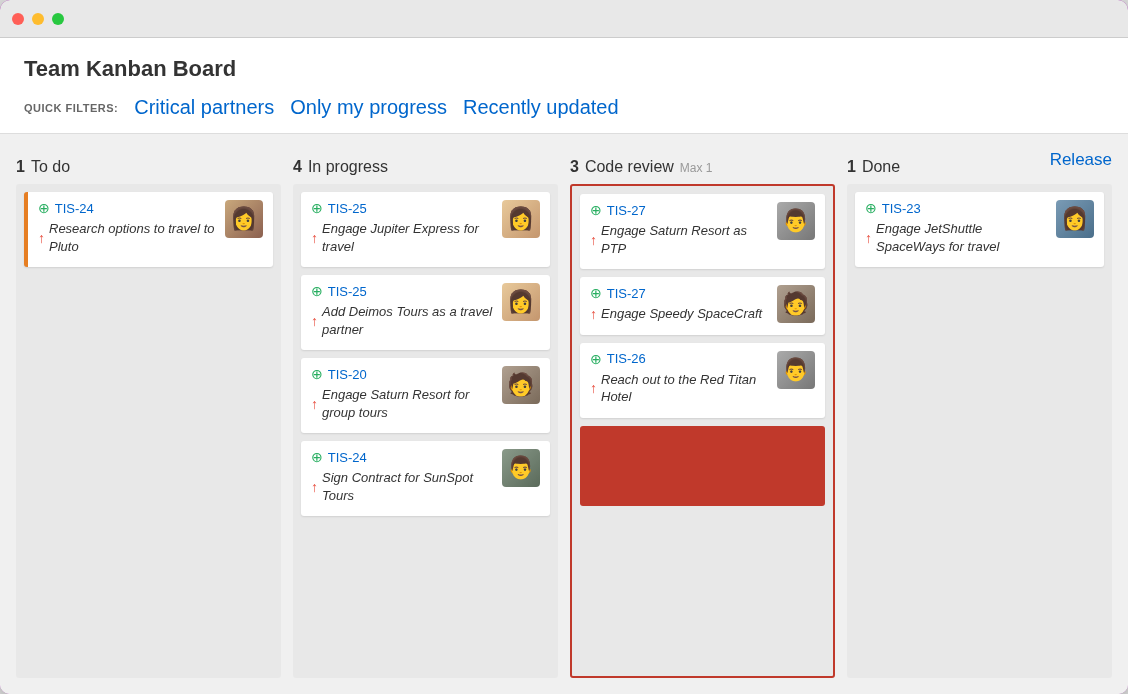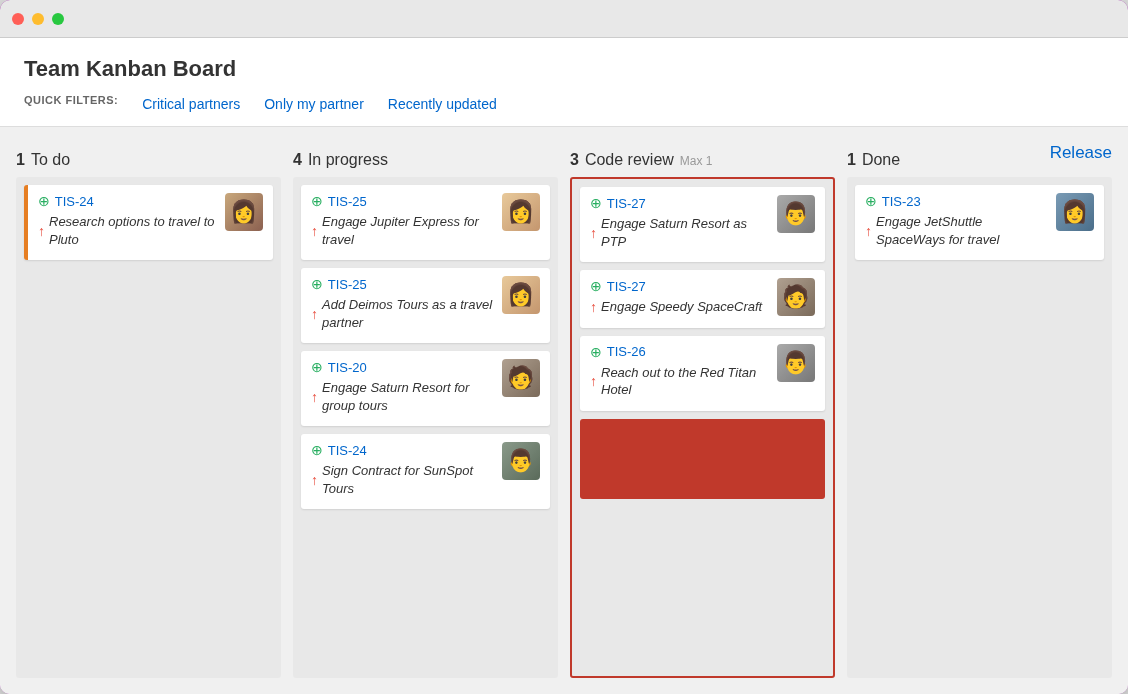--- a/index.html
+++ b/index.html
@@ -51,31 +51,32 @@
       flex-shrink: 0;
     }
     .page-title {
       font-size: 22px;
       font-weight: 600;
       color: #333;
       margin-bottom: 12px;
     }
     .quick-filters {
       display: flex;
-      gap: 8px;
+      align-items: center;
+      gap: 0;
     }
     .quick-filters-label {
       font-size: 11px;
       font-weight: 700;
       color: #666;
       letter-spacing: 0.5px;
       margin-right: 8px;
     }
     .filter-link {
-      font-size: 14px;
+      font-size: 20px;
       color: #0066cc;
       cursor: pointer;
       padding: 2px 8px;
       text-decoration: none;
     }
     .board-area {
       flex: 1;
       display: flex;
       flex-direction: column;
       overflow: hidden;
@@ -230,21 +231,21 @@
     <div class="dot dot-red"></div>
     <div class="dot dot-yellow"></div>
     <div class="dot dot-green"></div>
   </div>
   <div class="content">
     <div class="header">
       <div class="page-title">Team Kanban Board</div>
       <div class="quick-filters">
         <span class="quick-filters-label">QUICK FILTERS:</span>
         <a class="filter-link">Critical partners</a>
-        <a class="filter-link">Only my partner</a>
+        <a class="filter-link">Only my progress</a>
         <a class="filter-link">Recently updated</a>
       </div>
     </div>
     <div class="board-area">
       <div class="board-header-row">
         <a class="release-btn">Release</a>
       </div>
       <div class="board-columns">
 
         <div class="column">

